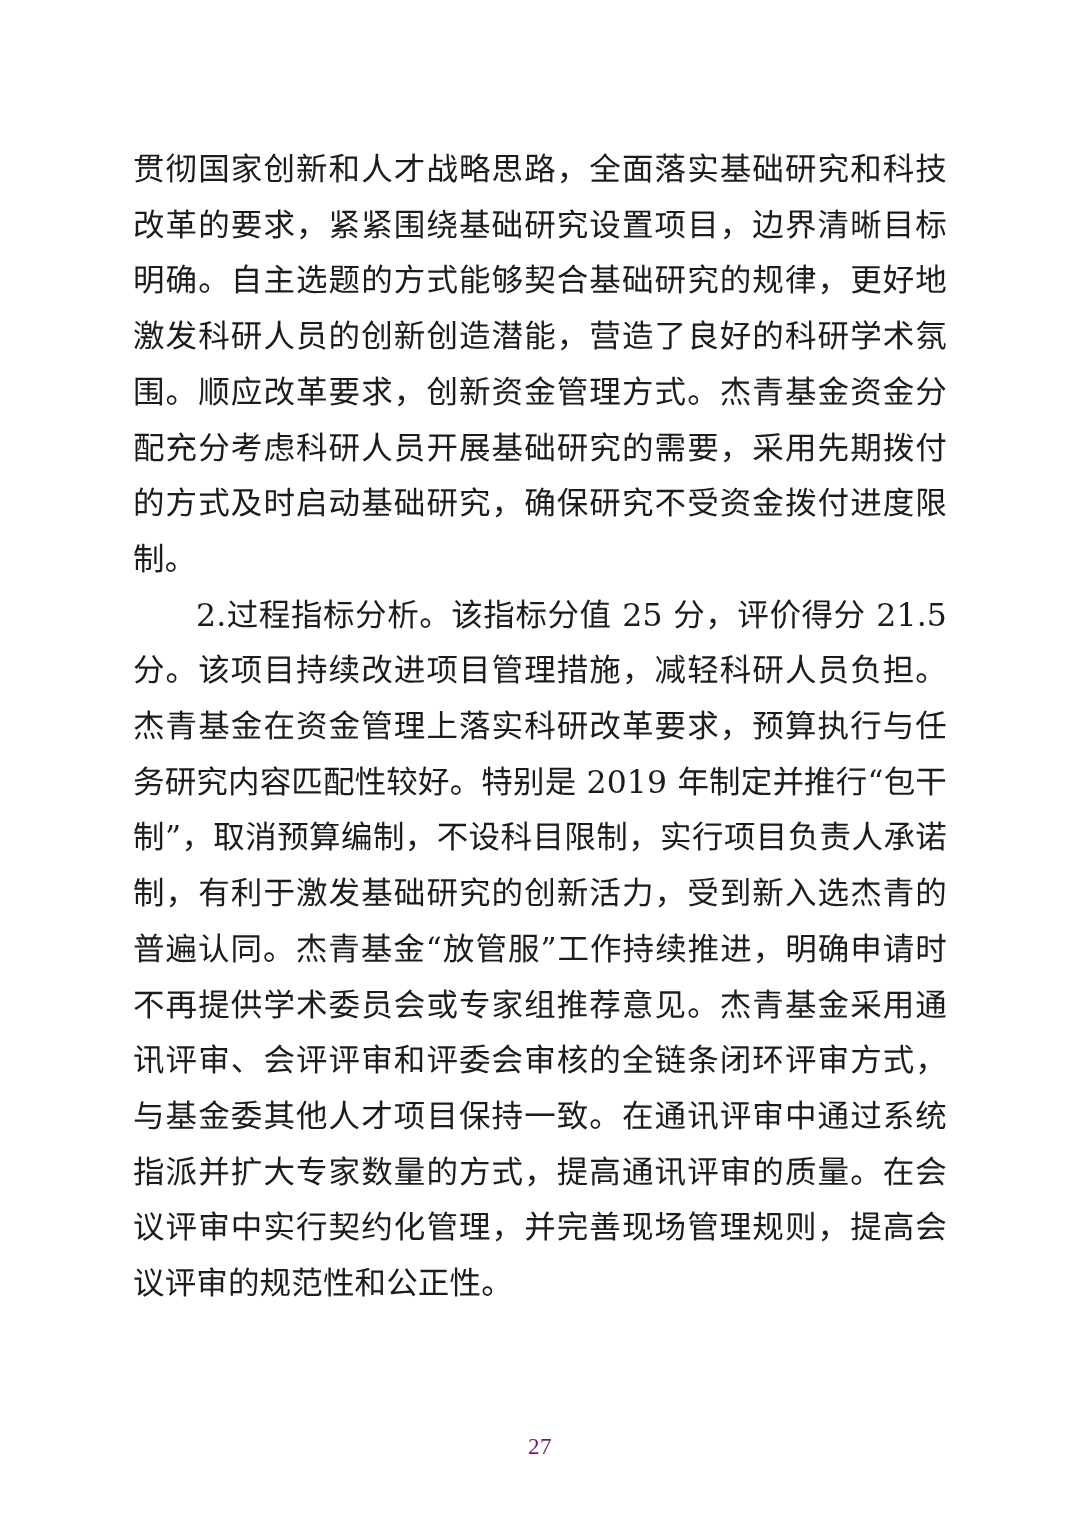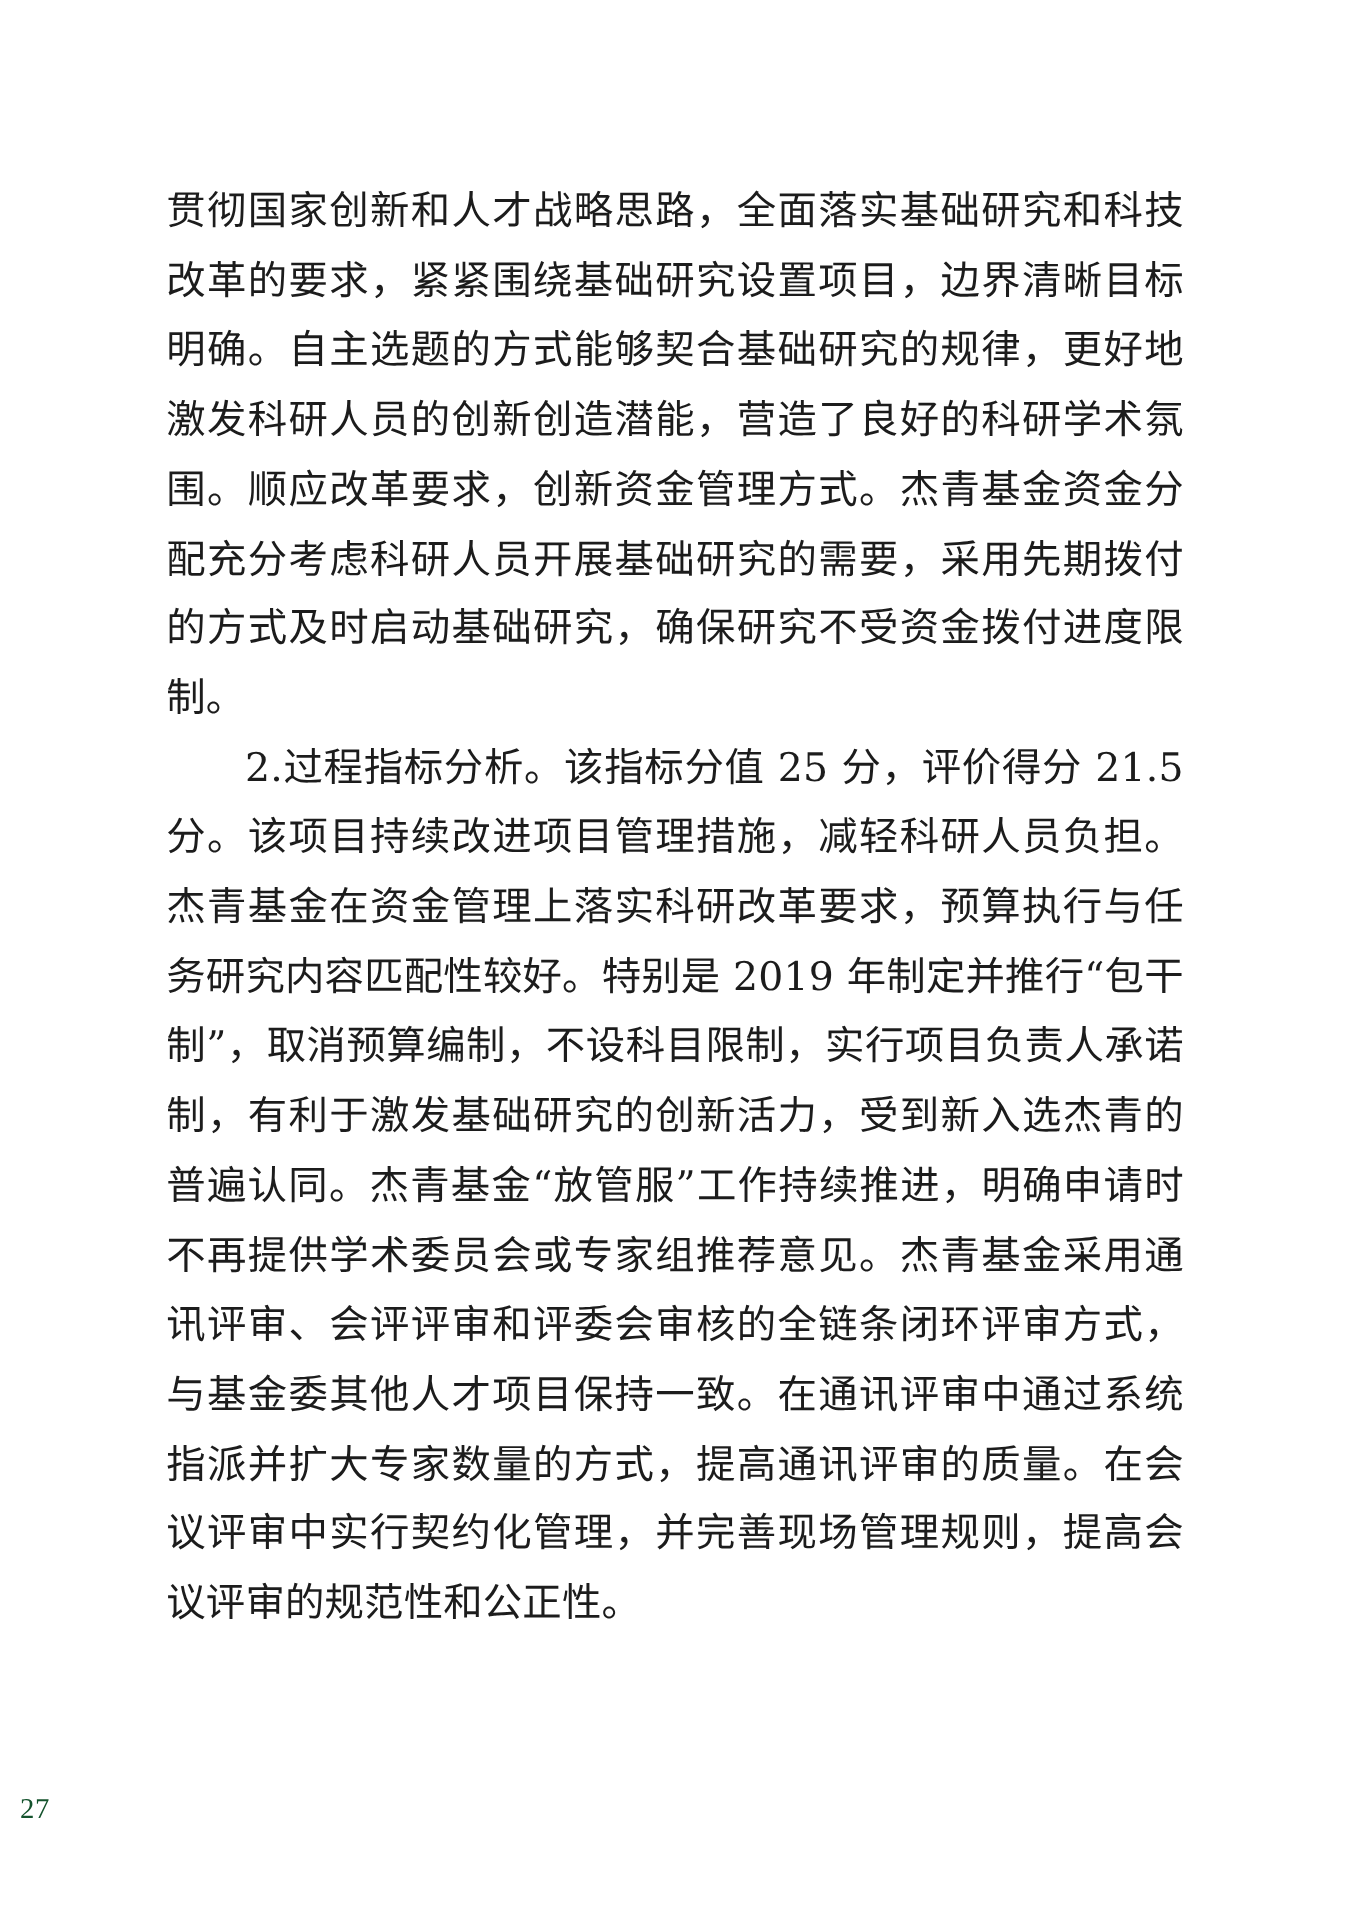--- a/index.html
+++ b/index.html
@@ -37,27 +37,27 @@
     -webkit-font-smoothing: antialiased;
   }
   .para.no-indent {
     text-indent: 0;
   }
   .para + .para {
     margin-top: 0;
   }
   .page-number {
     position: absolute;
-    left: 16px;
+    left: 0;
     right: 0;
     top: 1418px;
-    text-align: left;
+    text-align: center;
     font-family: "Liberation Serif", "DejaVu Serif", serif;
     font-size: 23px;
-    color: #14532d;
+    color: #701a75;
     letter-spacing: 0.5px;
   }
 </style>
 </head>
 <body>
 
 <div class="page">
 
   <div class="text-column">
 

